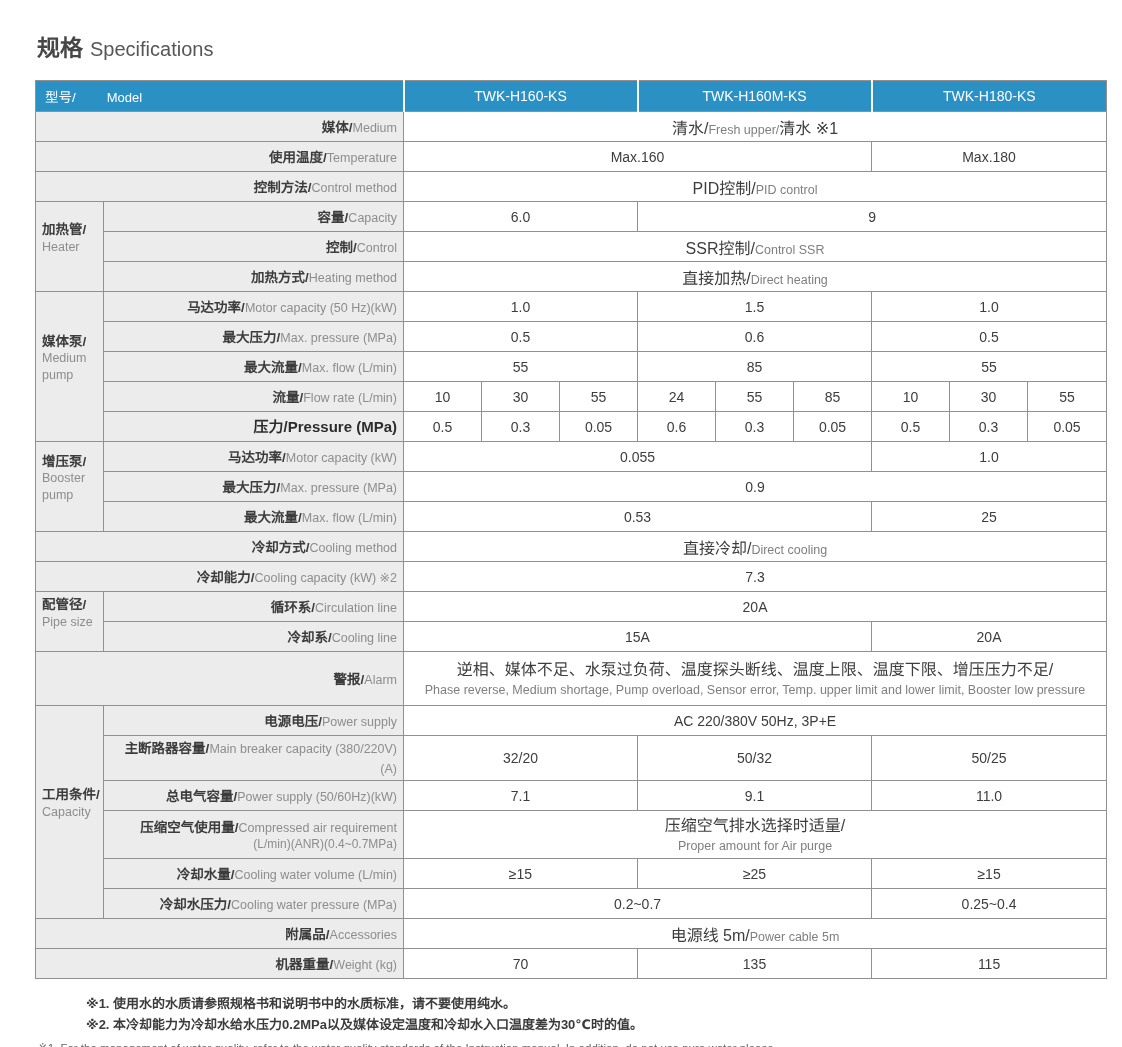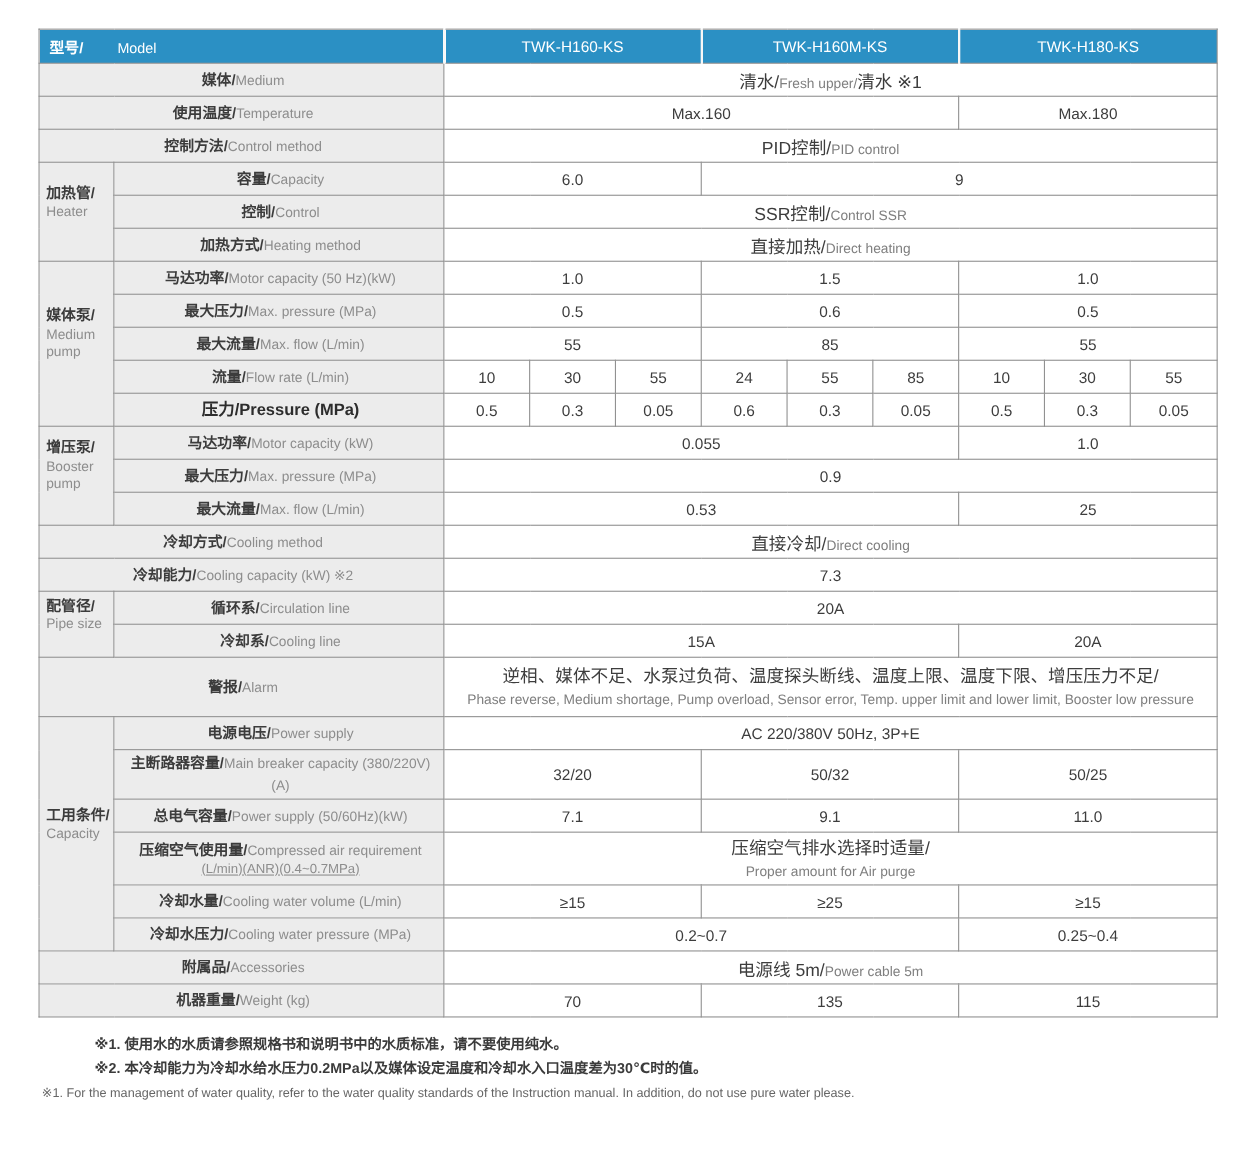--- a/index.html
+++ b/index.html
@@ -23,54 +23,57 @@
   thead tr { height:31px; }
   tbody tr { height:30px; }
   tr.tall { height:54px; }
   tr.mid  { height:48px; }
 
   th {
     background:#2b90c4; color:#ffffff; font-weight:400; font-size:14px;
   }
   th.model-cell { border-left:2px solid #f7f7f7; }
   th.corner { text-align:left; padding-left:9px; font-size:13.5px; }
-  th .th-zh { font-weight:700;margin-top:28px; }
+  th .th-zh { font-weight:400;margin-top:28px; }
   th .th-en { font-weight:400; font-size:13px;padding-left:31px; }
 
   td.lbl {
-    background:#ececec; text-align:center;
+    background:#ececec; text-align:right;
     padding:2px 6px 2px 9px; line-height:1.25;
   }
   td.grp {
     background:#ececec; text-align:left;
     padding:2px 2px 20px 6px; line-height:1.3; vertical-align:middle;
   }
   .zh { color:#3c3c3c; font-weight:700; font-size:13.5px; }
   .en { color:#8d8d8d; font-weight:400; font-size:12.5px; }
   .grp .zh, .grp .en { display:block; }
-  .sub2 { display:block; color:#8d8d8d; font-weight:400; font-size:12px;text-decoration:underline; }
+  .sub2 { display:block; color:#8d8d8d; font-weight:400; font-size:12px; }
 
   td.val { background:#ffffff; text-align:center; font-size:14px; color:#3d3d3d; }
   td.val .vzh { color:#3d3d3d; font-size:16px; }
   td.val .ven { color:#7f7f7f; font-size:12.5px; }
   td.val .line { display:block; line-height:1.45; }
 
   tr.strong .zh, tr.strong .en { color:#2c2c2c; font-weight:700; font-size:15px; }
 
   .footnotes { margin:15px 0 0 3px; }
   .fn { display:block; }
   .fn-zh { font-size:13px; color:#3b3b3b; font-weight:600; line-height:1.6;margin-left:48px; }
   .fn-en { font-size:11.5px; color:#666666; line-height:1.5; }
   .fn-gap { margin-top:4px; }
 </style>
 </head>
 <body>
 
 <div class="page">
 
+  <h1 class="title">
+    <span class="title-zh">规格</span><span class="title-en">Specifications</span>
+  </h1>
 
   <table class="spec">
     <colgroup>
       <col style="width:68px">
         <col style="width:300px">
       <col style="width:78px">
         <col style="width:78px">
         <col style="width:78px">
       <col style="width:78px">
         <col style="width:78px">

